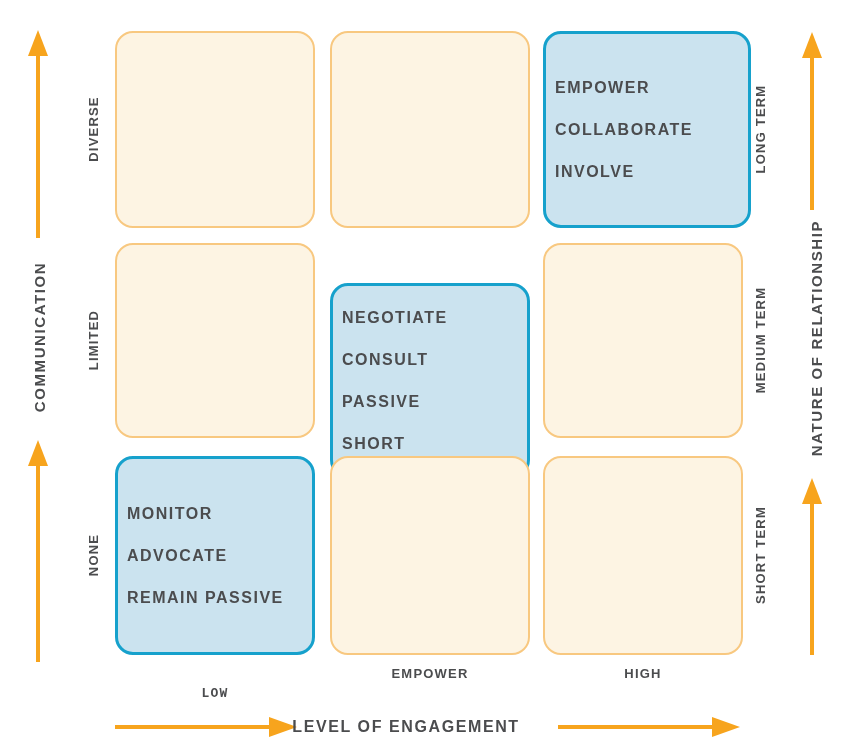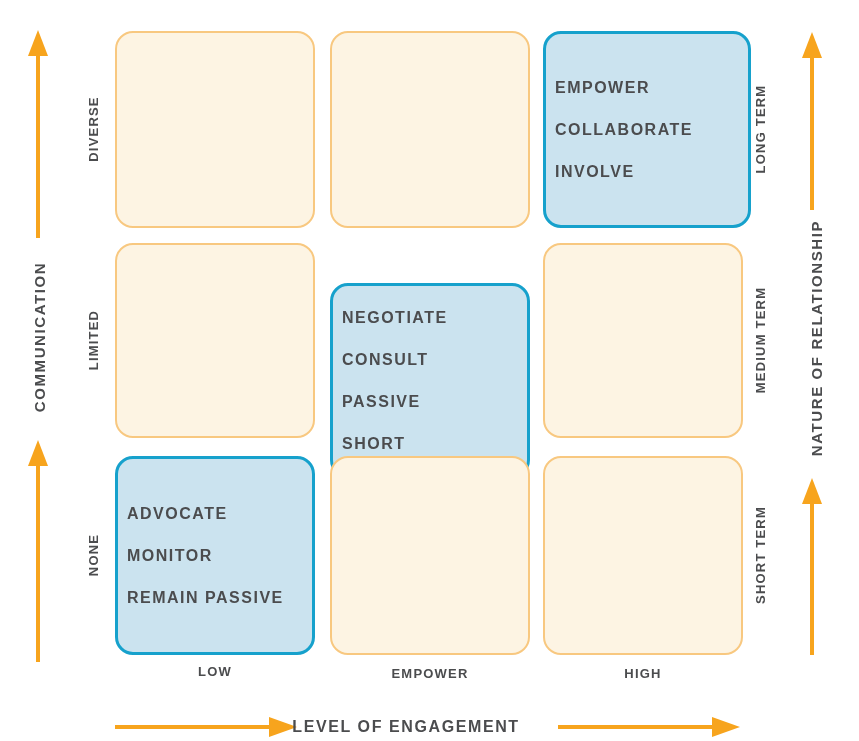--- a/index.html
+++ b/index.html
@@ -109,42 +109,42 @@
   <div class="cell cream" style="left:115px; top:243px; width:200px; height:195px;"></div>
   <div class="cell blue" style="left:330px; top:243px; width:200px; height:195px;margin-top:40px;">
     <div class="cell-item">NEGOTIATE</div>
     <div class="cell-item">CONSULT</div>
     <div class="cell-item">PASSIVE</div>
     <div class="cell-item">SHORT</div>
   </div>
   <div class="cell cream" style="left:543px; top:243px; width:200px; height:195px;"></div>
 
   <div class="cell blue" style="left:115px; top:456px; width:200px; height:199px;">
+    <div class="cell-item">MONITOR</div>
     <div class="cell-item">ADVOCATE</div>
-    <div class="cell-item">MONITOR</div>
     <div class="cell-item">REMAIN PASSIVE</div>
   </div>
   <div class="cell cream" style="left:330px; top:456px; width:200px; height:199px;"></div>
   <div class="cell cream" style="left:543px; top:456px; width:200px; height:199px;"></div>
 
   <div class="vlabel tick" style="left:760px; top:129px;">LONG TERM</div>
   <div class="vlabel tick" style="left:760px; top:340px;">MEDIUM TERM</div>
   <div class="vlabel tick" style="left:760px; top:555px;">SHORT TERM</div>
 
   <svg class="arrow" style="left:800px; top:32px;" width="24" height="178" viewBox="0 0 24 178">
     <polygon points="12,0 2,26 22,26"></polygon>
     <rect x="10" y="22" width="4" height="156"></rect>
   </svg>
   <div class="vlabel axis-title" style="left:816px; top:338px;">NATURE OF RELATIONSHIP</div>
   <svg class="arrow" style="left:800px; top:478px;" width="24" height="177" viewBox="0 0 24 177">
     <polygon points="12,0 2,26 22,26"></polygon>
     <rect x="10" y="22" width="4" height="155"></rect>
   </svg>
 
-  <div class="hlabel tick" style="left:215px; top:671px;">LOW</div>
+  <div class="hlabel tick" style="left:215px; top:693px;font-family:Liberation Mono, monospace;">LOW</div>
   <div class="hlabel tick" style="left:430px; top:673px;">EMPOWER</div>
   <div class="hlabel tick" style="left:643px; top:673px;">HIGH</div>
 
   <svg class="arrow" style="left:115px; top:715px;" width="182" height="24" viewBox="0 0 182 24">
     <polygon points="182,12 154,2 154,22"></polygon>
     <rect x="0" y="10" width="158" height="4"></rect>
   </svg>
   <div class="hlabel bottom-title" style="left:406px; top:727px;">LEVEL OF ENGAGEMENT</div>
   <svg class="arrow" style="left:558px; top:715px;" width="182" height="24" viewBox="0 0 182 24">
     <polygon points="182,12 154,2 154,22"></polygon>

